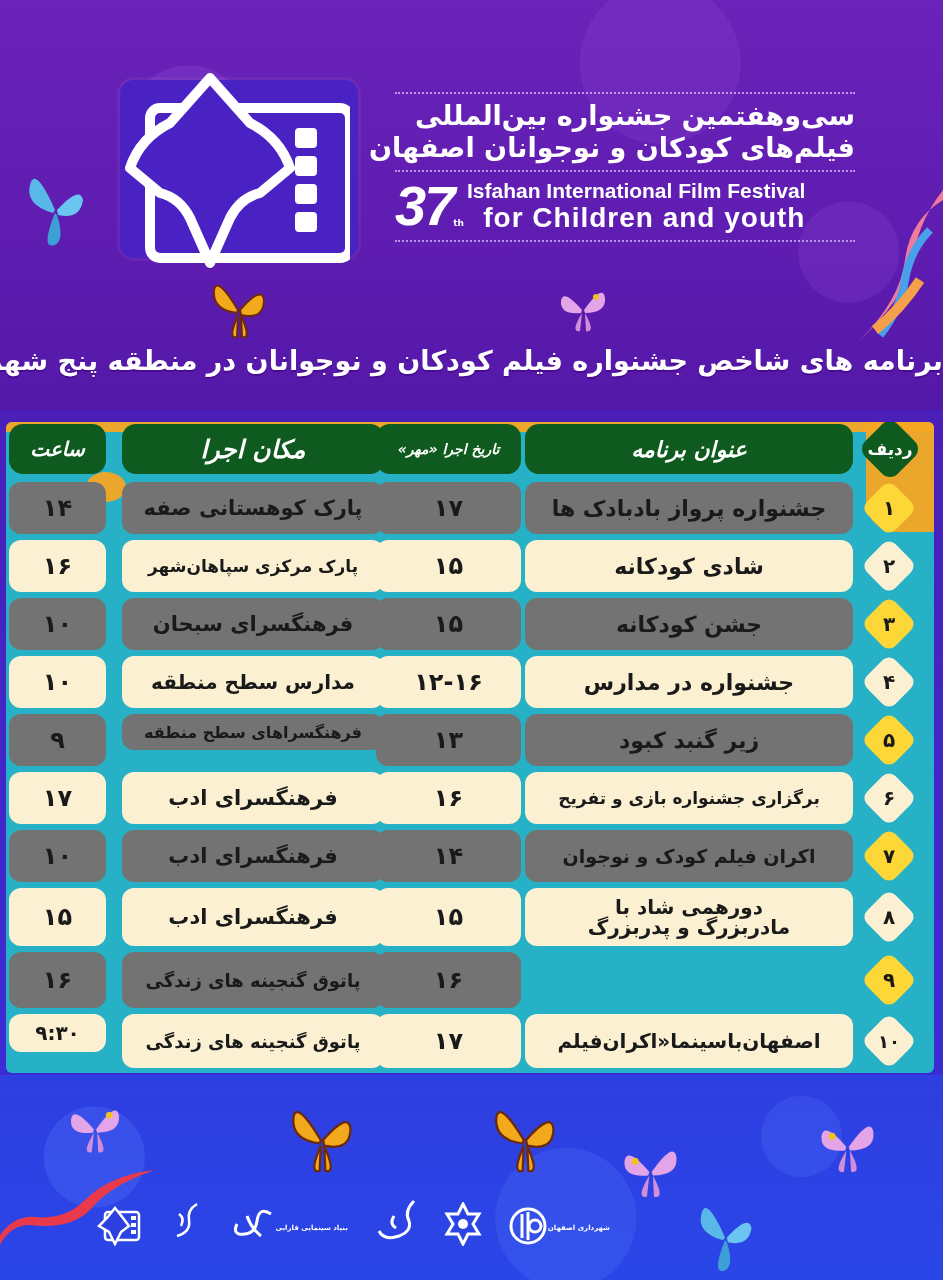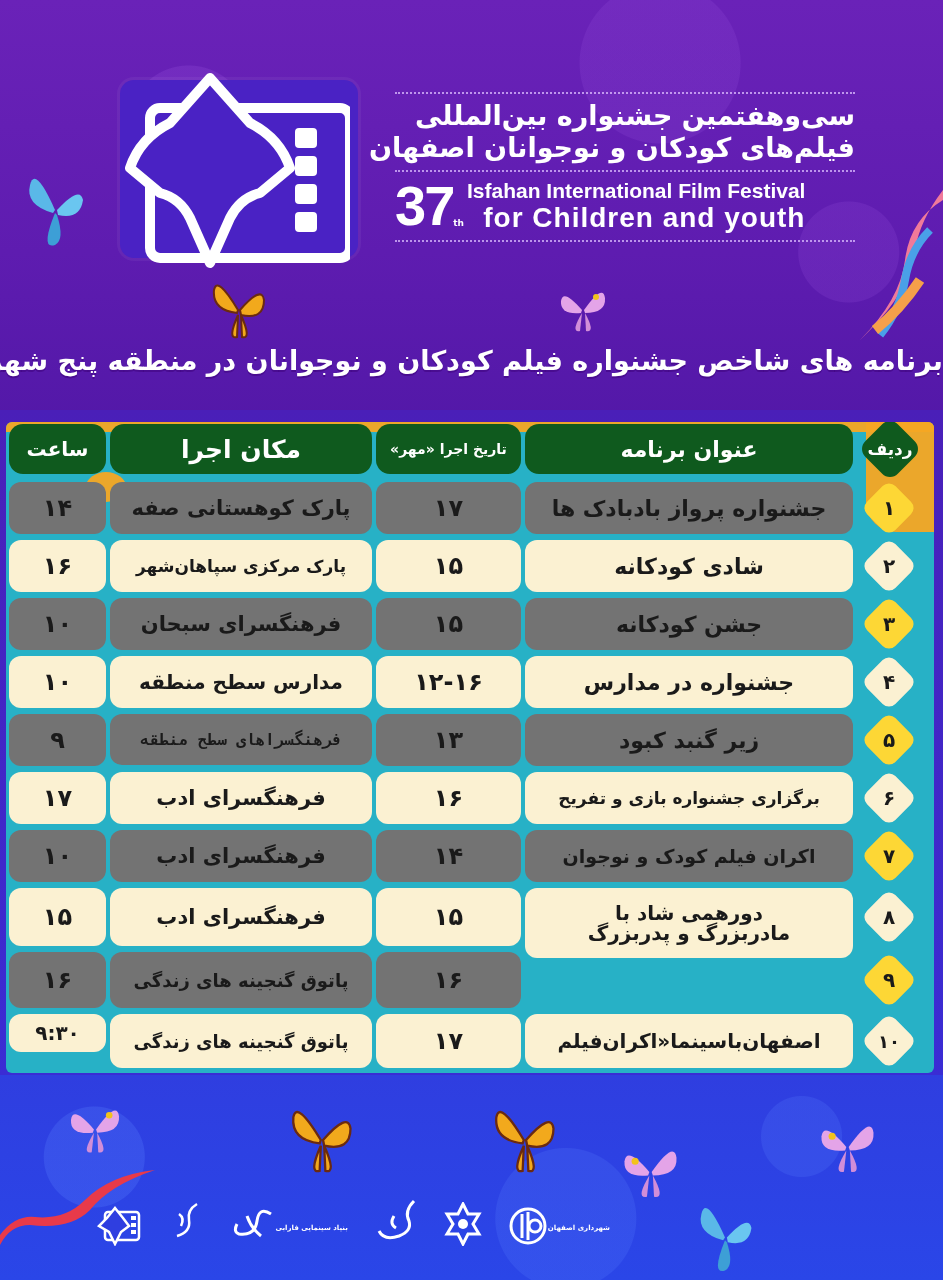--- a/index.html
+++ b/index.html
@@ -48,21 +48,21 @@
       border-top: 2px dotted rgba(220,190,255,0.75);
       height: 0; margin: 0 0 6px 0;
     }
     .fa-line {
       font-family: "DejaVu Sans", sans-serif; font-weight: bold;
       font-size: 27px; line-height: 32px; direction: rtl; white-space: nowrap;
     }
     .en-block { display: flex; align-items: center; direction: ltr; margin-top: 4px; }
     .en-num {
       font-family: "Liberation Sans", sans-serif; font-weight: bold;
-      font-size: 56px; line-height: 56px; letter-spacing: -2px;
+      font-size: 56px; line-height: 56px; letter-spacing: -2px; font-style: italic;
     }
     .en-th { font-size: 9px; font-weight: bold; align-self: flex-end; margin: 0 3px 6px 0; }
     .en-lines { display: flex; flex-direction: column; }
     .en-l1 { font-family: "Liberation Sans", sans-serif; font-weight: bold; font-size: 21px; line-height: 24px; }
     .en-l2 { font-family: "Liberation Sans", sans-serif; font-weight: bold; font-size: 28px; line-height: 30px; letter-spacing: 1px; }
 
     
     .section-title {
       position: absolute; left: 0; top: 345px; width: 943px;
       text-align: center; color: #ffffff; direction: rtl;
@@ -80,23 +80,23 @@
     .frame-deco {
       position: absolute; background: #f5a623; opacity: 0.95;
     }
     .tbl-row { position: absolute; left: 0; width: 928px; }
     .cell {
       position: absolute; display: flex; align-items: center; justify-content: center;
       text-align: center; direction: rtl; color: #1a1a1a;
       font-family: "DejaVu Sans", sans-serif; font-weight: bold;
       border-radius: 12px; white-space: nowrap; overflow: hidden;
     }
-    .hdr .cell { background: #0f5a1e; color: #ffffff; border-radius: 14px; }
+    .hdr .cell { background: #0f5a1e; color: #ffffff; border-radius: 14px; font-style: italic; }
     .c-time   { left: 3px;   width: 97px;  }
-    .c-place  { left: 104px; width: 262px; }
+    .c-place  { left: 116px; width: 262px; }
     .c-date   { left: 370px; width: 145px; }
     .c-title  { left: 519px; width: 328px; }
     .yellow .cell.body { background: #737373; }
     .cream .cell.body  { background: #fbf1d2; }
     .diamond {
       position: absolute; width: 40px; height: 40px; transform: rotate(45deg);
       border-radius: 9px;
     }
     .yellow .diamond { background: #fdd735; }
     .cream .diamond  { background: #fbf1d2; }
@@ -240,21 +240,21 @@
       <div class="cell body c-time" style="top:0; height:52px; font-size:24px;">۱۰</div>
       <div class="cell body c-place" style="top:0; height:52px; font-size:20px;">مدارس سطح منطقه</div>
       <div class="cell body c-date" style="top:0; height:52px; font-size:24px;">۱۲-۱۶</div>
       <div class="cell body c-title" style="top:0; height:52px; font-size:22px;">جشنواره در مدارس</div>
       <div class="diamond" style="left:863px; top:6px;"></div>
       <div class="idx-num" style="left:855px; top:0; height:52px;">۴</div>
     </div>
 
     <div class="tbl-row yellow" style="top:292px; height:52px;">
       <div class="cell body c-time" style="top:0; height:52px; font-size:24px;">۹</div>
-      <div class="cell body c-place" style="top:0; height:51px; font-size:16px;font-family:Liberation Mono, monospace;">فرهنگسراهای سطح منطقه</div>
+      <div class="cell body c-place" style="top:0; height:36px; font-size:16px;">فرهنگسراهای سطح منطقه</div>
       <div class="cell body c-date" style="top:0; height:52px; font-size:24px;">۱۳</div>
       <div class="cell body c-title" style="top:0; height:52px; font-size:22px;">زیر گنبد کبود</div>
       <div class="diamond" style="left:863px; top:6px;"></div>
       <div class="idx-num" style="left:855px; top:0; height:52px;">۵</div>
     </div>
 
     <div class="tbl-row cream" style="top:350px; height:52px;">
       <div class="cell body c-time" style="top:0; height:52px; font-size:24px;">۱۷</div>
       <div class="cell body c-place" style="top:0; height:52px; font-size:21px;">فرهنگسرای ادب</div>
       <div class="cell body c-date" style="top:0; height:52px; font-size:24px;">۱۶</div>
@@ -269,21 +269,21 @@
       <div class="cell body c-date" style="top:0; height:52px; font-size:24px;">۱۴</div>
       <div class="cell body c-title" style="top:0; height:52px; font-size:19px;">اکران فیلم کودک و نوجوان</div>
       <div class="diamond" style="left:863px; top:6px;"></div>
       <div class="idx-num" style="left:855px; top:0; height:52px;">۷</div>
     </div>
 
     <div class="tbl-row cream" style="top:466px; height:58px;">
       <div class="cell body c-time" style="top:0; height:58px; font-size:24px;">۱۵</div>
       <div class="cell body c-place" style="top:0; height:58px; font-size:21px;">فرهنگسرای ادب</div>
       <div class="cell body c-date" style="top:0; height:58px; font-size:24px;">۱۵</div>
-      <div class="cell body c-title two-line" style="top:0; height:70px;">
+      <div class="cell body c-title two-line" style="top:0; height:58px;">
         <span class="l1">دورهمی شاد با</span>
         <span class="l2">مادربزرگ و پدربزرگ</span>
       </div>
       <div class="diamond" style="left:863px; top:9px;"></div>
       <div class="idx-num" style="left:855px; top:0; height:58px;">۸</div>
     </div>
 
     <div class="tbl-row yellow" style="top:530px; height:56px;">
       <div class="cell body c-time" style="top:0; height:56px; font-size:24px;">۱۶</div>
       <div class="cell body c-place" style="top:0; height:56px; font-size:18px;">پاتوق گنجینه های زندگی</div>

